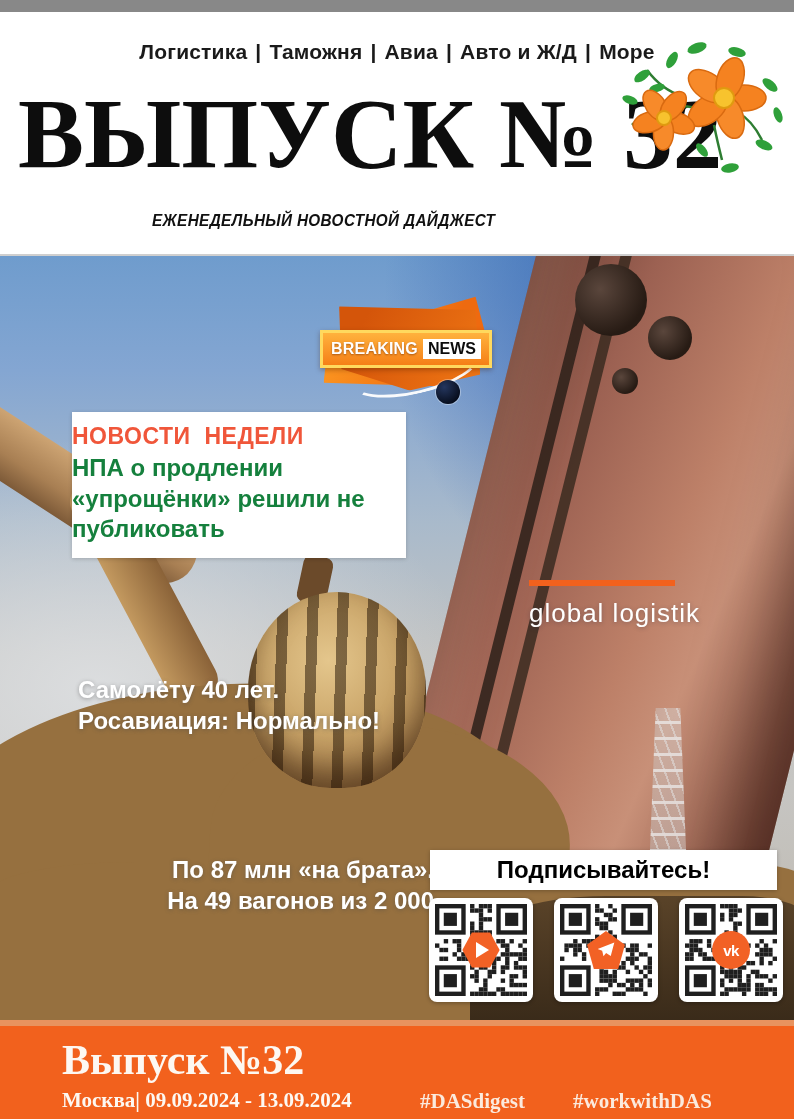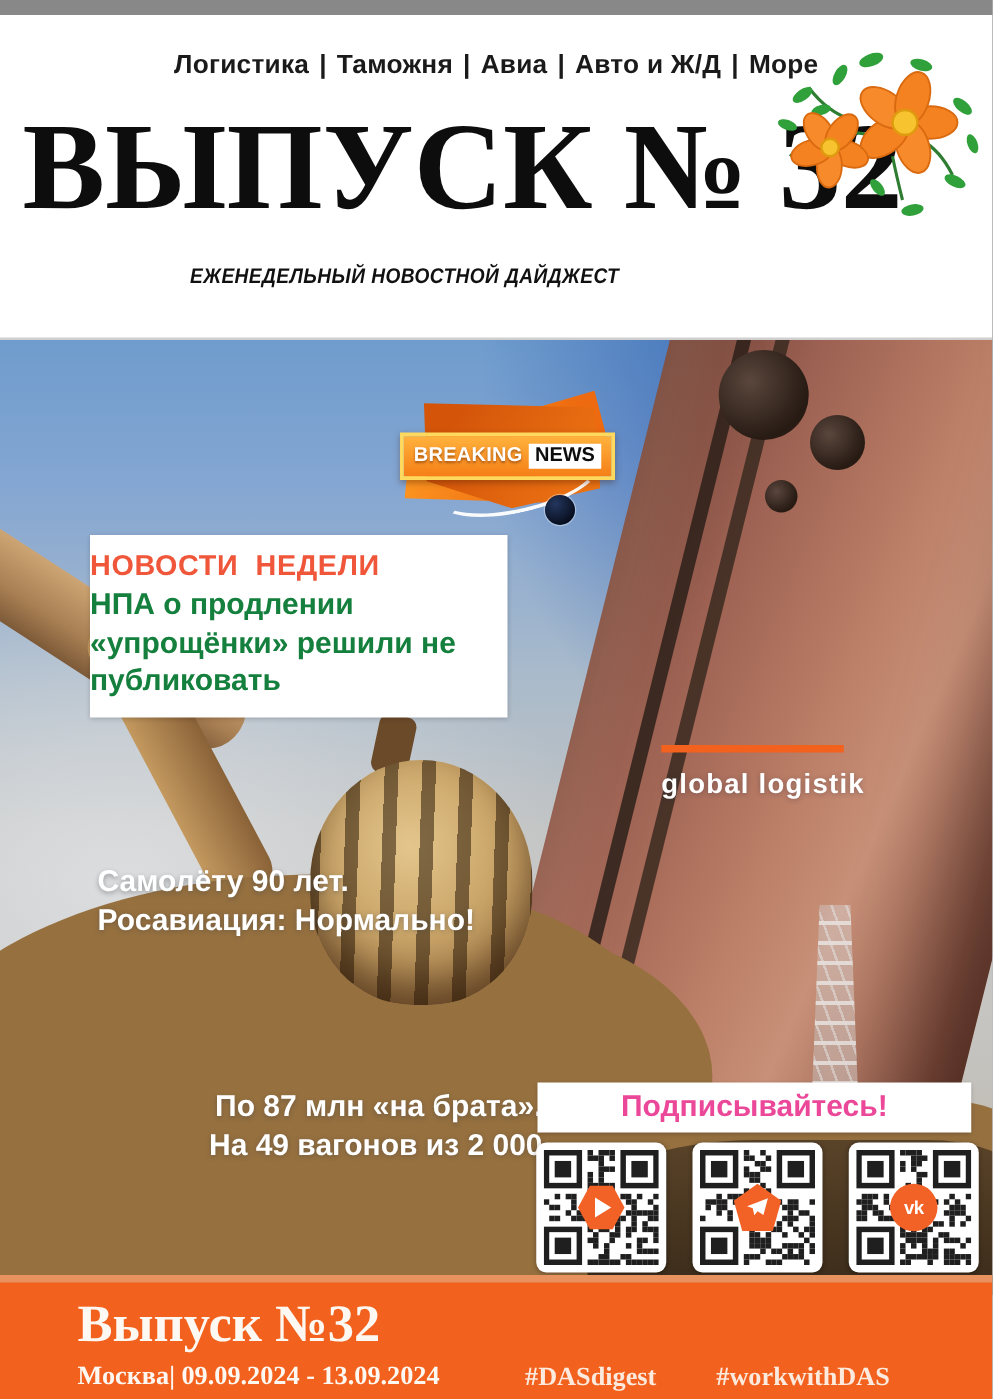--- a/index.html
+++ b/index.html
@@ -23,21 +23,21 @@
     white-space:nowrap; letter-spacing:0px;
   }
   .masthead-sub{
     position:absolute; top:199px; left:152px;
     font-style:italic; font-weight:bold; font-size:17px; color:#111;
     transform:scaleX(.9); transform-origin:left center; letter-spacing:.4px;
   }
   .flowers{ position:absolute; top:18px; right:2px; width:190px; height:155px; z-index:3; pointer-events:none;}
   
   .photo{
-    position:absolute; top:258px; left:0; width:794px; height:766px;
+    position:absolute; top:242px; left:0; width:794px; height:766px;
     overflow:hidden; border-top:2px solid #cfcfcf;
     background:linear-gradient(180deg,#6f9ccd 0%, #84a6d2 15%, #a9bacb 35%, #c2c3c2 52%, #c6c5c2 70%, #bdb6ab 100%);
   }
   .sky-deep{ position:absolute; right:0; top:0; width:460px; height:460px;
     background:radial-gradient(ellipse at 88% 8%, rgba(26,77,168,.9) 0%, rgba(26,77,168,0) 62%);}
   .sky-haze{ position:absolute; left:0; top:180px; width:480px; height:420px;
     background:radial-gradient(ellipse at 20% 60%, rgba(222,224,226,.9) 0%, rgba(222,224,226,0) 70%);}
   .cable{ position:absolute; width:4px; background:#241a12; transform-origin:top center; border-radius:2px;}
   .cable1{ left:548px; top:-10px; height:460px; transform:rotate(-16deg);}
   .cable2{ left:566px; top:-10px; height:430px; transform:rotate(-12deg);}
@@ -135,28 +135,28 @@
     white-space:pre-line; text-shadow:0 1px 4px rgba(70,70,70,.45);
   }
   .ni-0{ top:330px; } .ni-1{ top:418px; } .ni-2{ top:500px; } .ni-3{ top:598px;text-align:right; }
   
   .brand{ position:absolute; left:455px; top:300px; width:300px; z-index:7; }
   .brand-logo{
     color:#ffffff; font-weight:bold; font-size:132px; line-height:1; letter-spacing:-1px;
     text-shadow:0 2px 8px rgba(50,50,70,.25);
   }
   .brand-line{ width:146px; height:6px; background:#f2611d; margin:24px 0 0 74px;}
-  .brand-tagline{ color:#ffffff; font-weight:bold; font-size:22px; letter-spacing:1px; margin:12px 0 0 74px;
+  .brand-tagline{ color:#ffffff; font-weight:normal; font-size:26px; letter-spacing:1px; margin:12px 0 0 74px;
     text-shadow:0 1px 4px rgba(50,50,70,.35);}
   
   .subscribe-bar{
     position:absolute; left:430px; top:594px; width:347px; height:40px; z-index:8;
     background:#ffffff; display:flex; align-items:center; justify-content:center;
     box-shadow:0 1px 4px rgba(0,0,0,.25);
-    color:#ec4899; font-weight:bold; font-size:24px;
+    color:#000000; font-weight:bold; font-size:24px;
   }
   .qr-card{
     position:absolute; top:642px; width:104px; height:104px; z-index:8;
     background:#ffffff; border-radius:8px; padding:6px;
     box-shadow:0 1px 4px rgba(0,0,0,.3);
   }
   .qr-0{ left:429px; } .qr-1{ left:554px; } .qr-2{ left:679px; }
   .qr-code{ width:100%; height:100%; }
   .qr-badge{
     position:absolute; left:50%; top:50%; width:38px; height:38px; transform:translate(-50%,-50%);
@@ -277,21 +277,21 @@
       </div>
     </div>
 
     <div class="lead-box">
       <div class="lead-kicker">НОВОСТИ НЕДЕЛИ</div>
       <div class="lead-headline">НПА о продлении
 «упрощёнки» решили не
 публиковать</div>
     </div>
 
-    <div class="news-item ni-1">Самолёту 90 лет.
+    <div class="news-item ni-1">Самолёту 40 лет.
 Росавиация: Нормально!</div>
     <div class="news-item ni-3">По 87 млн «на брата».
 На 49 вагонов из 2 000</div>
 
     <div class="brand">
       <div class="brand-line"></div>
       <div class="brand-tagline">global logistik</div>
     </div>
 
     <div class="subscribe-bar">Подписывайтесь!</div>

